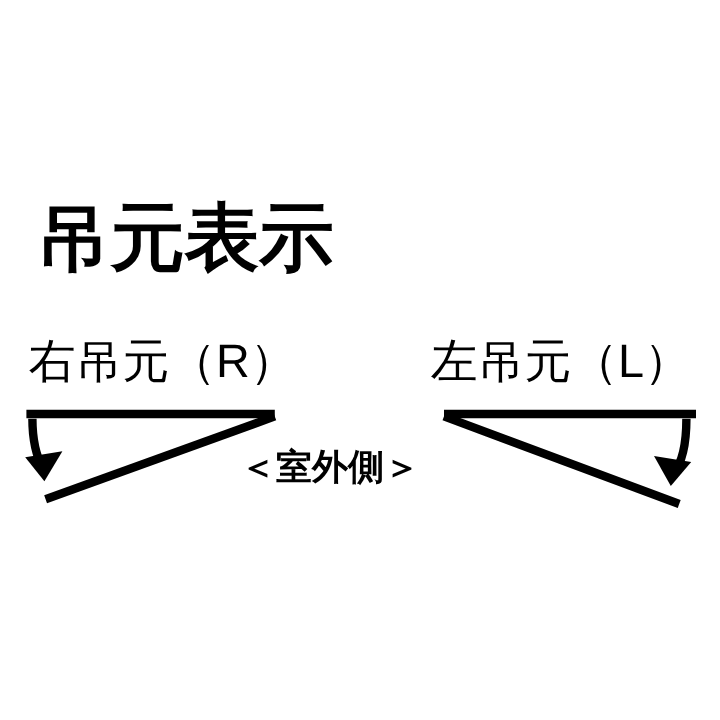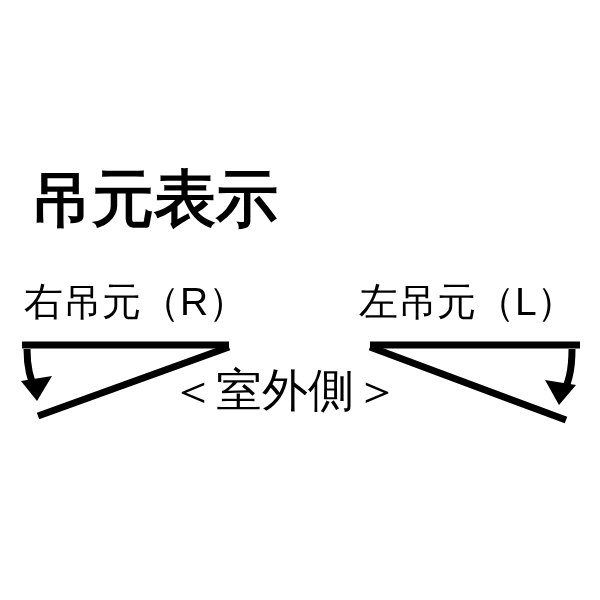--- a/index.html
+++ b/index.html
@@ -41,25 +41,25 @@
     color: #000000;
   }
   .hinge-label.right-hinge {
     left: 24px;
   }
   .hinge-label.left-hinge {
     left: 359px;
   }
   .outdoor-label {
     position: absolute;
-    left: 170px;
+    left: 200px;
     top: 368px;
-    font-size: 46px;
+    font-size: 30px;
     line-height: 44px;
-    font-weight: 400;
+    font-weight: 700;
     white-space: nowrap;
     color: #000000;
   }
   .diagram-svg {
     position: absolute;
     left: 0;
     top: 0;
     width: 600px;
     height: 600px;
   }

